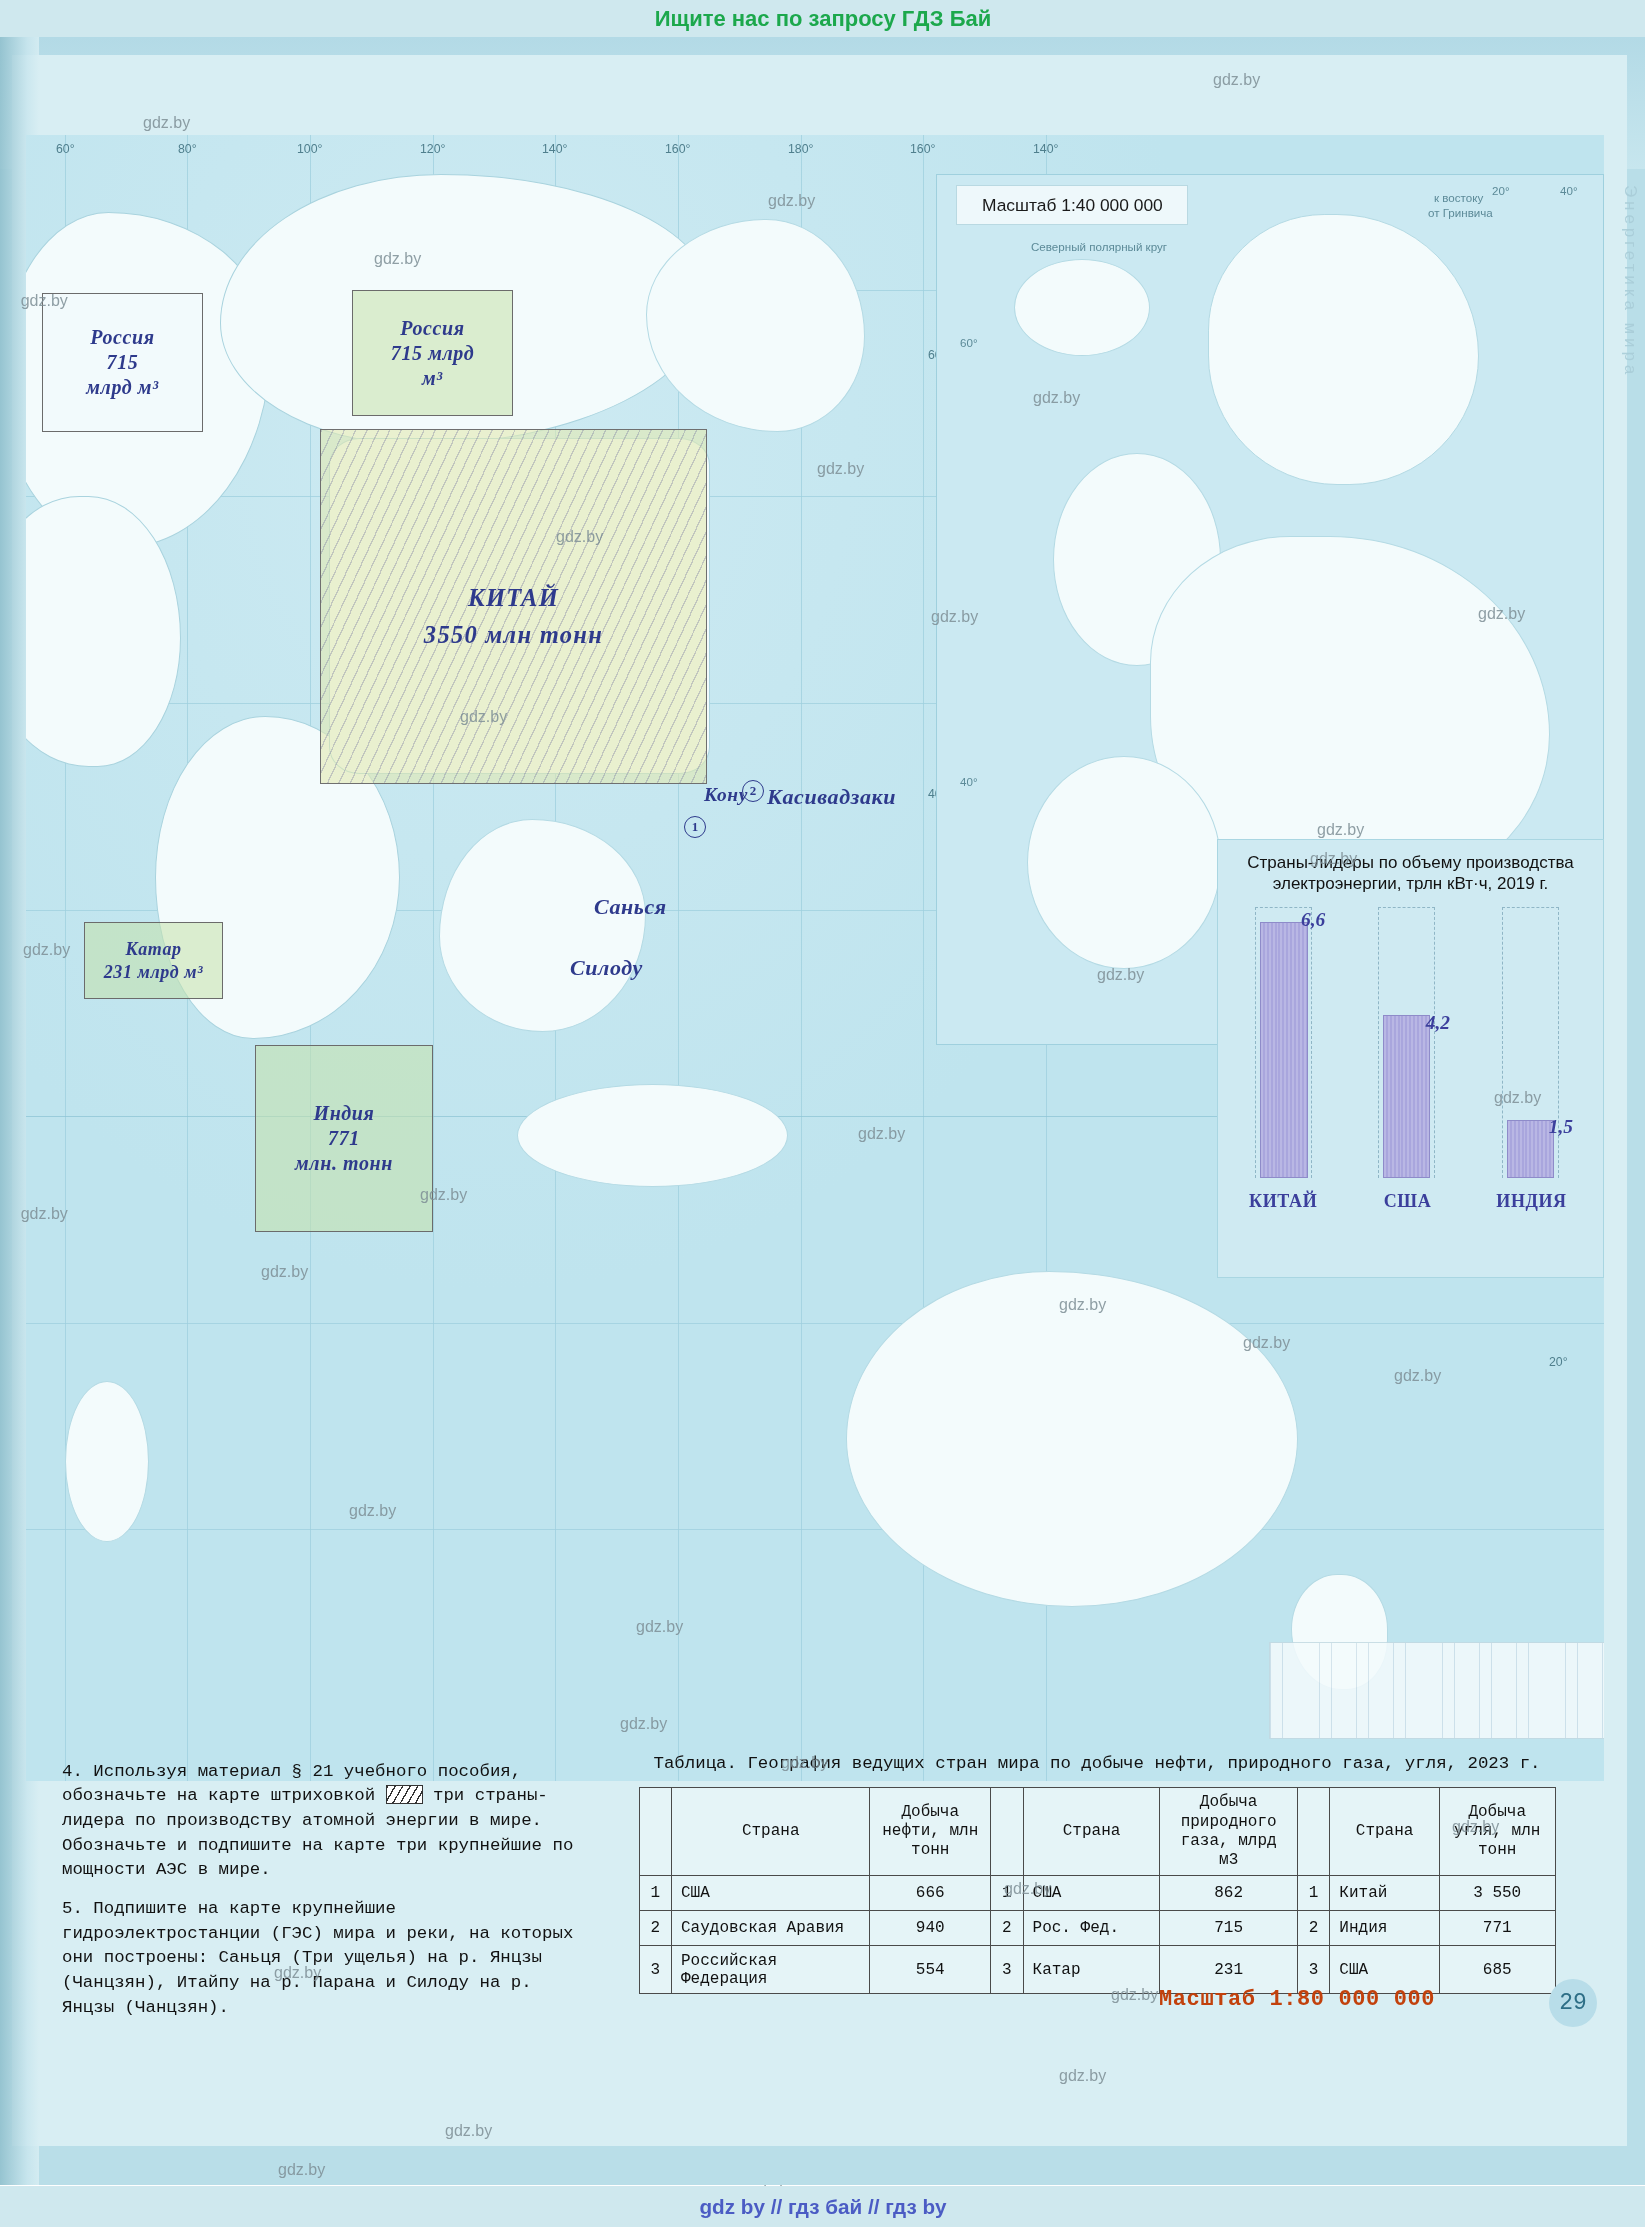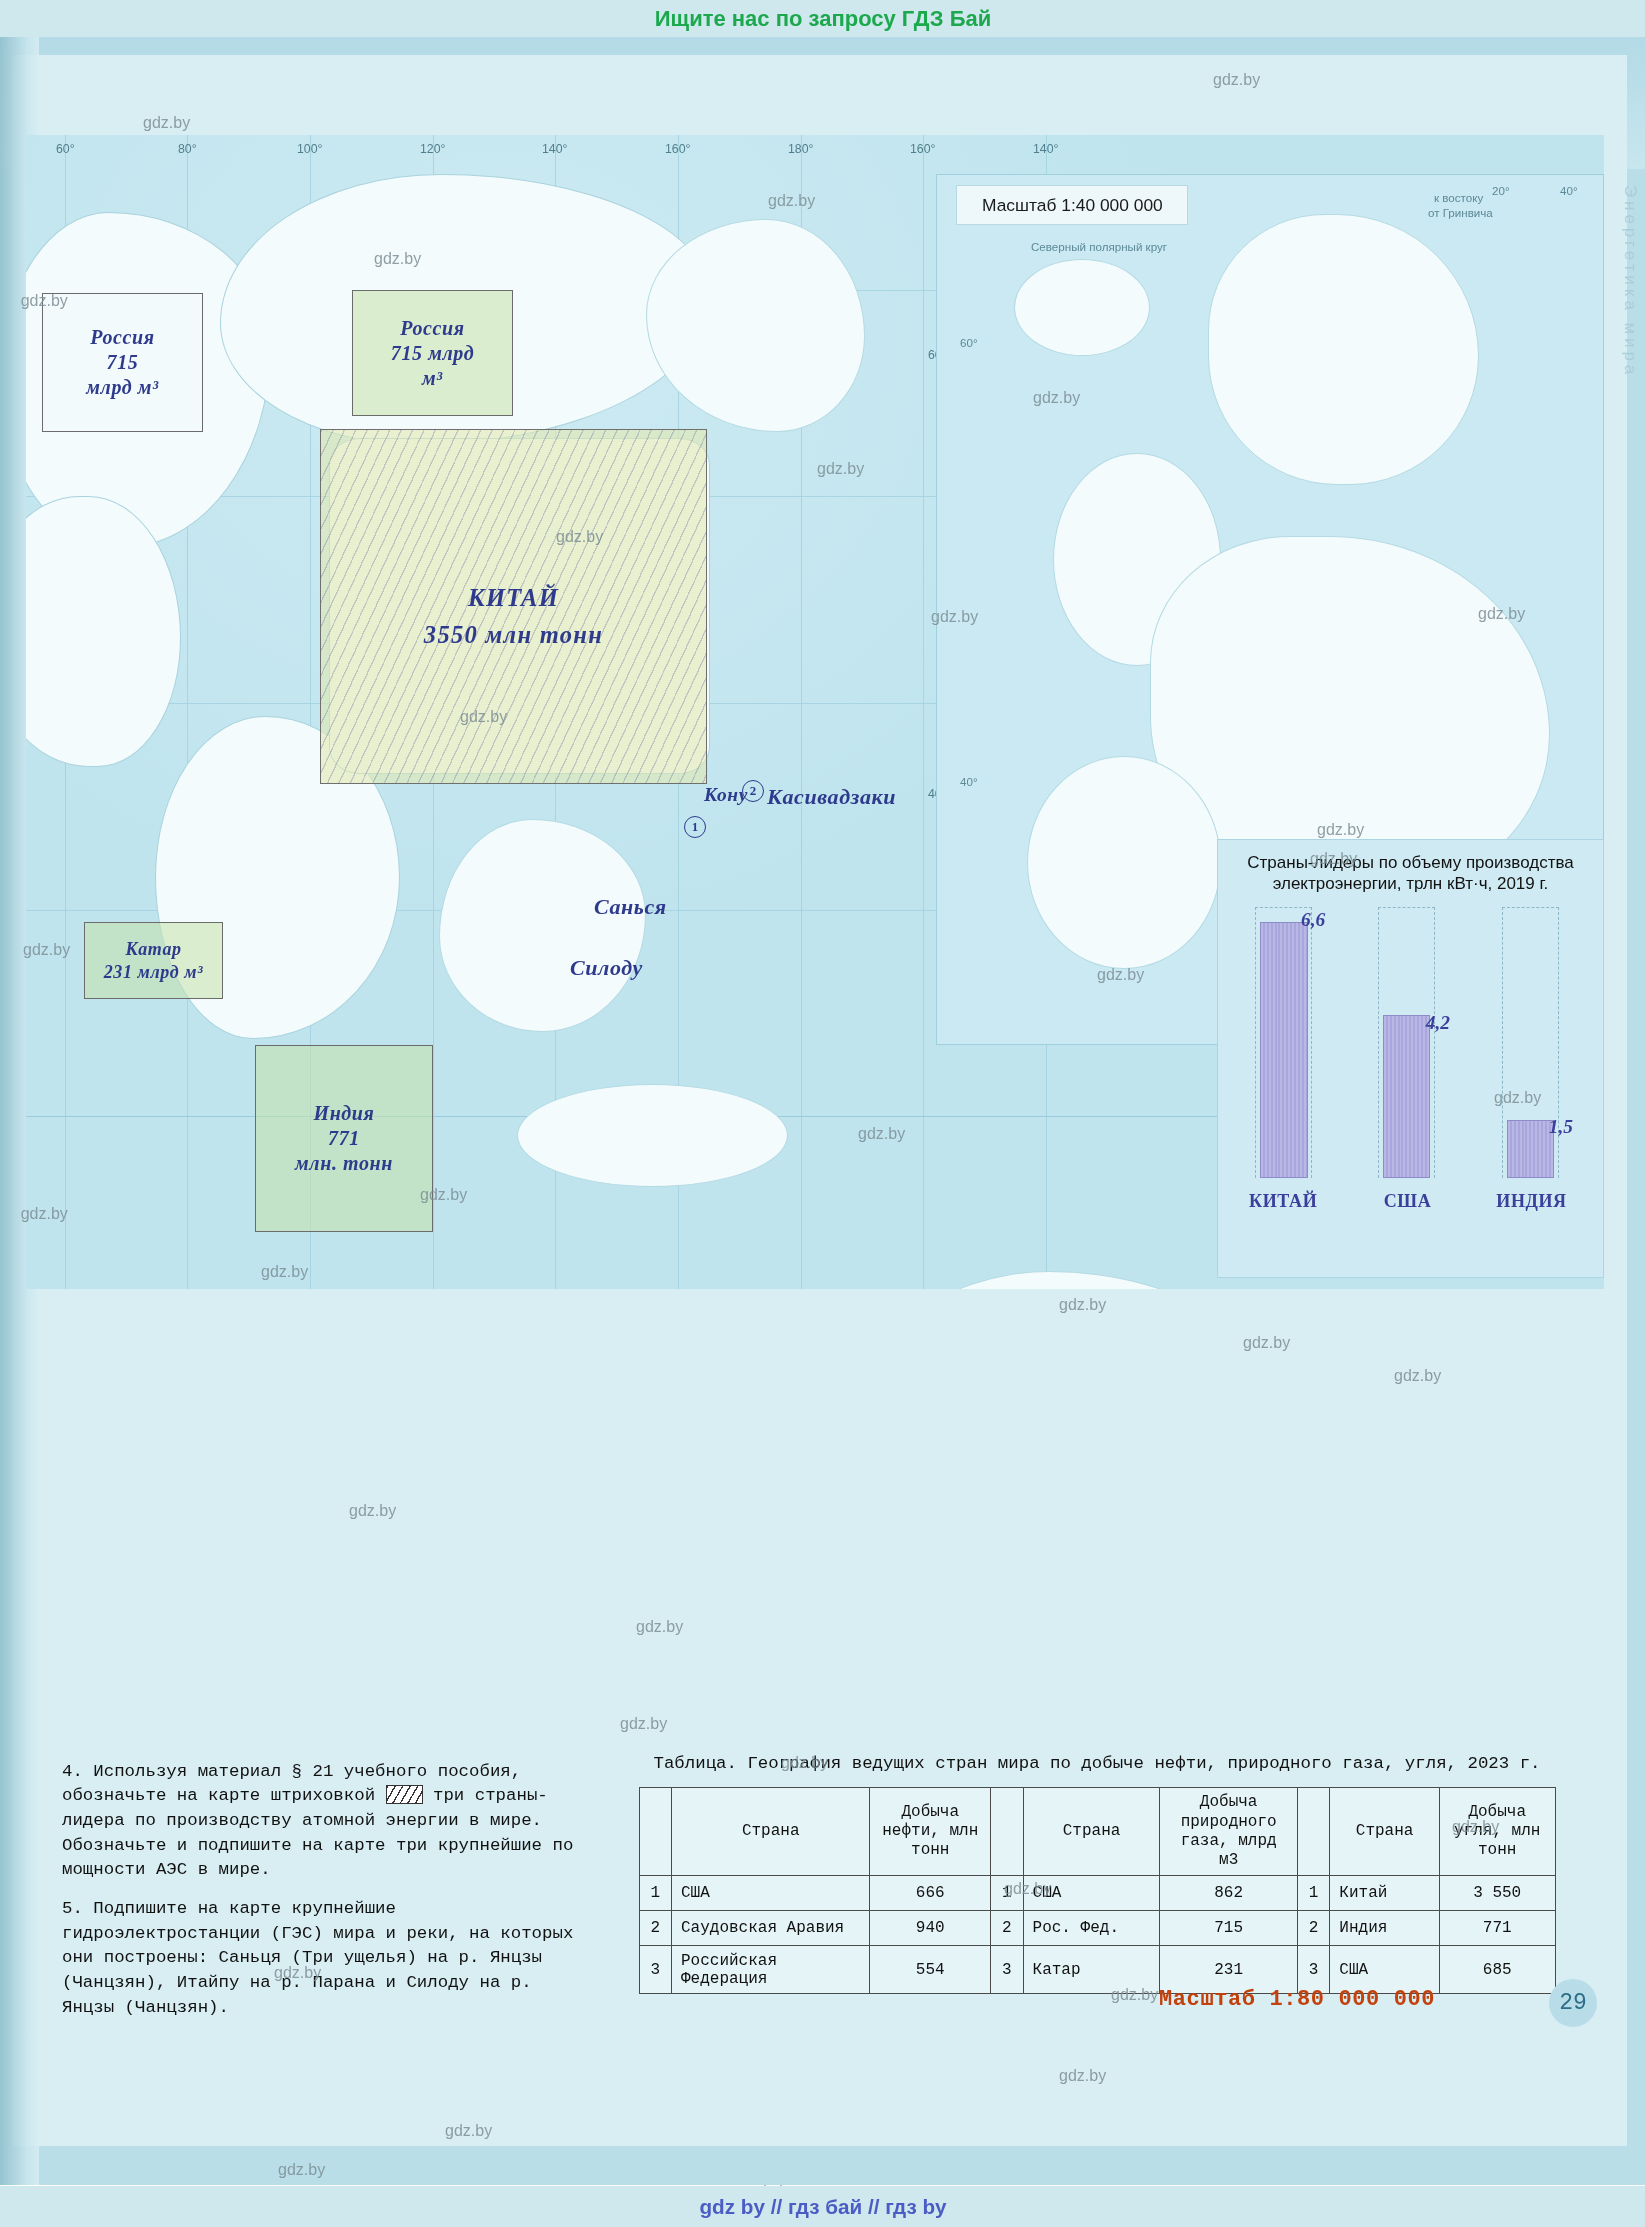--- a/index.html
+++ b/index.html
@@ -38,21 +38,21 @@
   .top-strip {
     position:absolute; left:0; top:0; width:1646px; height:132px;
     background:linear-gradient(to bottom,#b3dae6,#c7e6ee);
   }
   .ghost-title {
     position:absolute; left:323px; top:84px; width:1097px;
     text-align:center; font-size:19.4px; color:#a9cdd8; letter-spacing:0.6px;
   }
   
   .map {
-    position:absolute; left:26px; top:98px; width:1578px; height:1154px;
+    position:absolute; left:26px; top:98px; width:1578px; height:1646px;
     background:#bfe4ee;
     overflow:hidden;
   }
   .map-ocean {
     position:absolute; inset:0;
     background:
       radial-gradient(ellipse at 30% 18%, #cdeaf2 0%, #bfe4ee 45%),
       linear-gradient(to bottom,#c6e7f0,#b6dfeb);
   }
   

